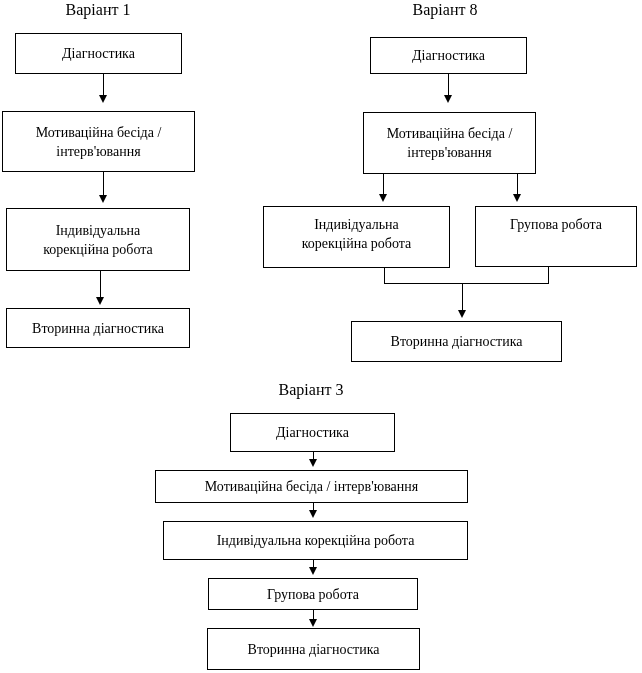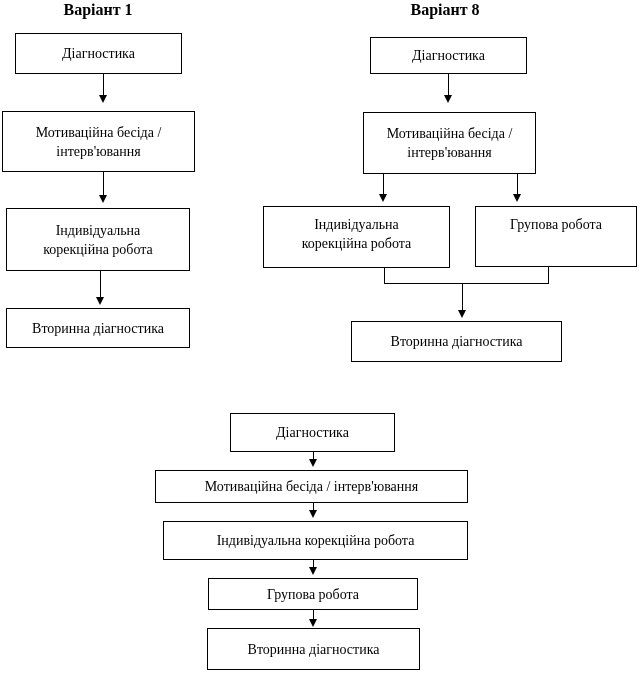--- a/index.html
+++ b/index.html
@@ -13,21 +13,21 @@
     height: 673px;
     background: #ffffff;
     overflow: hidden;
     font-family: "Liberation Serif", "DejaVu Serif", serif;
     color: #000000;
   }
   .variant-title {
     position: absolute;
     width: 182px;
     text-align: center;
-    font-weight: bold;
+    font-weight: normal;
     font-size: 16px;
     line-height: 16px;
     white-space: nowrap;
   }
   .node {
     position: absolute;
     box-sizing: border-box;
     border: 1px solid #000000;
     background: #ffffff;
     display: flex;
@@ -131,20 +131,21 @@
   <div class="line" style="left:548px; top:267px; width:1px; height:16px;"></div>
   <div class="line" style="left:384px; top:283px; width:165px; height:1px;"></div>
 
   <div class="arrow" style="left:458px; top:284px; height:34px;">
     <div class="stem"></div>
     <div class="head"></div>
   </div>
 
   <div class="node" style="left:351px; top:321px; width:211px; height:41px;">Вторинна діагностика</div>
 
+  <div class="variant-title" style="left:220px; top:382px;">Варіант 3</div>
 
   <div class="node" style="left:230px; top:413px; width:165px; height:39px;">Діагностика</div>
 
   <div class="arrow" style="left:309px; top:452px; height:15px;">
     <div class="stem"></div>
     <div class="head"></div>
   </div>
 
   <div class="node" style="left:155px; top:470px; width:313px; height:33px;">Мотиваційна бесіда / інтерв'ювання</div>
 

